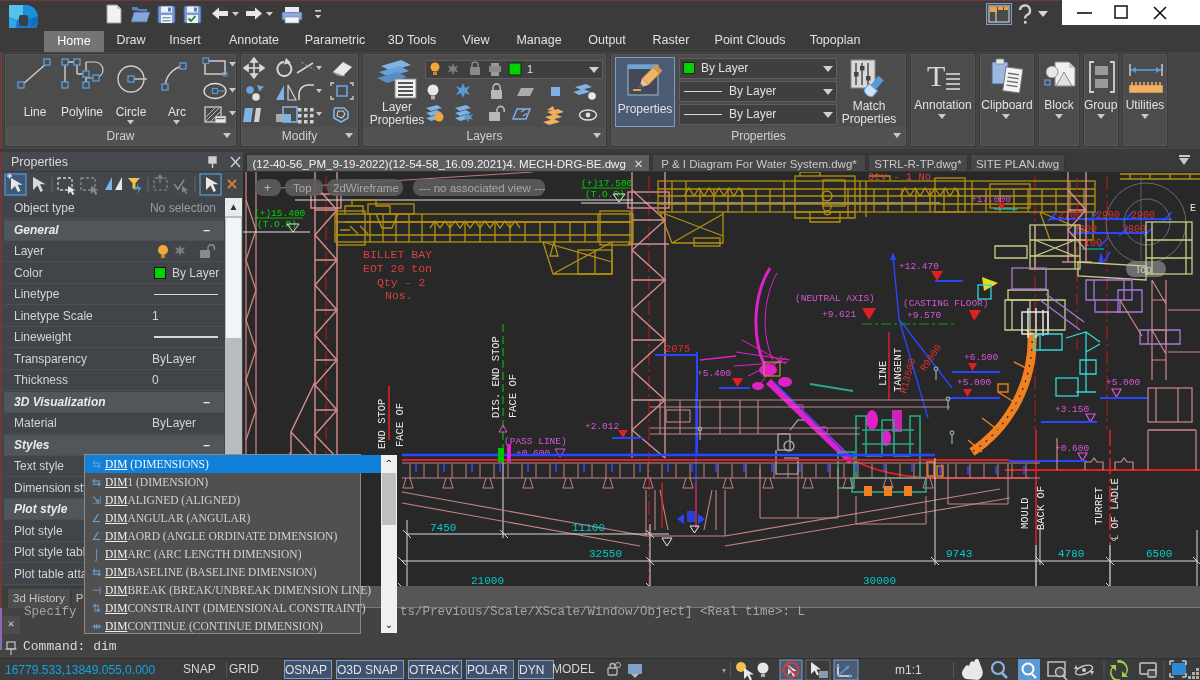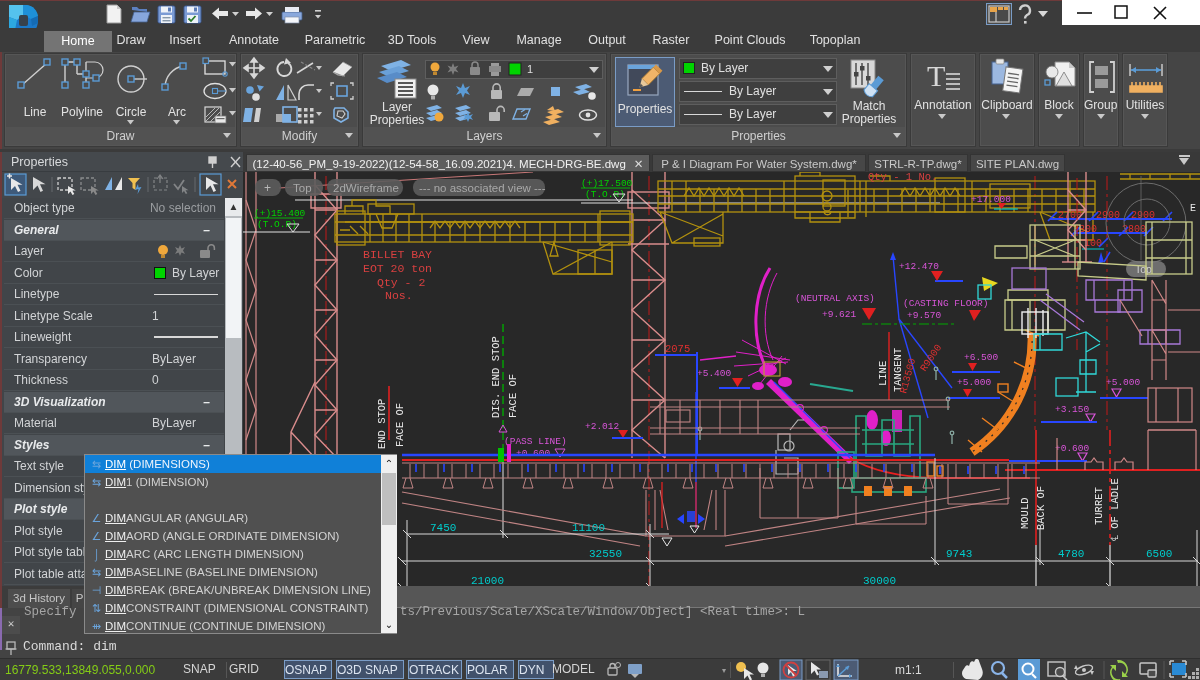--- a/index.html
+++ b/index.html
@@ -34,21 +34,21 @@
 
 #canvas { position:absolute; left:243px; top:172px; width:957px; height:414px; background:#282828; }
 #hscroll { position:absolute; left:243px; top:586px; width:957px; height:22px; background:#565656; border-bottom:1px solid #777; }
 
 #cmdarea { position:absolute; left:0; top:608px; width:1200px; height:50px; background:#434343; font-family:"Liberation Mono", monospace; }
 
 #statusbar { position:absolute; left:0; top:658px; width:1200px; height:22px; background:#3b3b3b; border-top:1px solid #2f2f2f; font-size:12px; color:#d6d6d6; }
 .sbtn { position:absolute; top:1px; height:19px; line-height:19px; }
 .sbox { border:1px solid #7a9cc6; background:#41516b; color:#dce4f0;margin-left:12px; }
 
-#acomp { position:absolute; left:84px; top:454px; width:313px; height:180px; background:#505050; border:1px solid #8a8a8a; font-family:Liberation Sans, sans-serif; font-size:12px; z-index:50; }
+#acomp { position:absolute; left:84px; top:454px; width:277px; height:180px; background:#505050; border:1px solid #8a8a8a; font-family:Liberation Serif, serif; font-size:12px; z-index:50; }
 .acrow { position:absolute; left:0; width:296px; height:18px; line-height:18px; color:#d2d2d2; white-space:nowrap; font-size:11.5px; }
 .acrow b { color:#f0f0f0; text-decoration:underline; font-weight:normal; }
 .acrow.sel { background:#1080d8; color:#eef4fc; }
 .acrow.sel b { color:#fff; }
 .acrow .ic { display:inline-block; width:17px; margin-left:3px; color:#6aa4dc; font-size:11px; text-align:center; }
 </style>
 </head>
 <body>
 <div id="app">
   <div id="titlebar">
@@ -115,21 +115,21 @@
     <div id="winctl">
       <svg width="138" height="25" viewBox="0 0 138 25">
         <line x1="15" y1="13" x2="30" y2="13" stroke="#111" stroke-width="1.6"></line>
         <rect x="53" y="6" width="12" height="12" fill="none" stroke="#111" stroke-width="1.5"></rect>
         <line x1="92" y1="7" x2="104" y2="19" stroke="#111" stroke-width="1.6"></line>
         <line x1="104" y1="7" x2="92" y2="19" stroke="#111" stroke-width="1.6"></line>
       </svg>
     </div>
   </div>
   <div id="ribtabs">
-    <div class="rtab sel" style="left:44px;top:3px;height:21px;line-height:21px;width:68px">Home</div>
+    <div class="rtab sel" style="left:44px;top:3px;height:21px;line-height:21px;width:60px">Home</div>
     <div class="rtab" style="left:109px;width:44px">Draw</div>
     <div class="rtab" style="left:160px;width:50px">Insert</div>
     <div class="rtab" style="left:218px;width:72px">Annotate</div>
     <div class="rtab" style="left:297px;width:76px">Parametric</div>
     <div class="rtab" style="left:380px;width:64px">3D Tools</div>
     <div class="rtab" style="left:452px;width:48px">View</div>
     <div class="rtab" style="left:508px;width:62px">Manage</div>
     <div class="rtab" style="left:578px;width:58px">Output</div>
     <div class="rtab" style="left:644px;width:54px">Raster</div>
     <div class="rtab" style="left:706px;width:88px">Point Clouds</div>
@@ -992,21 +992,21 @@
       <span>Specify c</span><span style="position:absolute;left:376px">ts/Previous/Scale/XScale/Window/Object] &lt;Real time&gt;: L</span>
     </div>
     <svg class="abs" style="left:5px;top:33px" width="12" height="15" viewBox="0 0 12 15">
       <rect x="2" y="1" width="8" height="7" fill="none" stroke="#b8b8b8" stroke-width="1.3"></rect>
       <line x1="0.5" y1="8" x2="11.5" y2="8" stroke="#b8b8b8" stroke-width="1.3"></line>
       <line x1="6" y1="8" x2="6" y2="14" stroke="#b8b8b8" stroke-width="1.3"></line>
     </svg>
     <div class="abs" style="left:23px;top:31px;color:#d9d9d9;font-size:13px">Command: dim</div>
   </div>
   <div id="statusbar">
-    <div class="abs" style="left:5px;top:4px;font-size:12px;color:#84cc16">16779.533,13849.055,0.000</div>
+    <div class="abs" style="left:5px;top:4px;font-size:12px;color:#0ea5e9">16779.533,13849.055,0.000</div>
     <div class="sbtn" style="left:183px;width:40px">SNAP</div>
     <div class="abs" style="left:226px;top:3px;width:1px;height:16px;background:#565656"></div>
     <div class="sbtn" style="left:229px;width:40px">GRID</div>
     <div class="sbtn sbox" style="left:272px;width:48px">OSNAP</div>
     <div class="sbtn sbox" style="left:324px;width:68px">O3D SNAP</div>
     <div class="sbtn sbox" style="left:396px;width:54px">OTRACK</div>
     <div class="sbtn sbox" style="left:454px;width:48px">POLAR</div>
     <div class="sbtn sbox" style="left:506px;width:36px">DYN</div>
     <div class="sbtn" style="left:552px;width:48px">MODEL</div>
     <svg class="abs" style="left:606px;top:2px" width="44" height="18" viewBox="0 0 44 18">
@@ -1068,20 +1068,21 @@
           <rect x="10" y="5" width="3" height="3"></rect>
           <rect x="2" y="9" width="3" height="3"></rect>
           <rect x="6" y="9" width="3" height="3"></rect>
           <rect x="10" y="9" width="3" height="3"></rect>
         </g>
     </svg>
   </div>
   <div id="acomp">
     <div class="acrow sel" style="top:0"><span class="ic">⇆</span><b>DIM</b> (DIMENSIONS)</div>
     <div class="acrow" style="top:18px"><span class="ic">⇆</span><b>DIM</b>1 (DIMENSION)</div>
+    <div class="acrow" style="top:36px"><span class="ic">⇲</span><b>DIM</b>ALIGNED (ALIGNED)</div>
     <div class="acrow" style="top:72px"><span class="ic">∠</span><b>DIM</b>AORD (ANGLE ORDINATE DIMENSION)</div>
     <div class="acrow" style="top:54px"><span class="ic">∠</span><b>DIM</b>ANGULAR (ANGULAR)</div>
     <div class="acrow" style="top:90px"><span class="ic">⌡</span><b>DIM</b>ARC (ARC LENGTH DIMENSION)</div>
     <div class="acrow" style="top:108px"><span class="ic">⇆</span><b>DIM</b>BASELINE (BASELINE DIMENSION)</div>
     <div class="acrow" style="top:126px"><span class="ic">⊣</span><b>DIM</b>BREAK (BREAK/UNBREAK DIMENSION LINE)</div>
     <div class="acrow" style="top:144px"><span class="ic">⇅</span><b>DIM</b>CONSTRAINT (DIMENSIONAL CONSTRAINT)</div>
     <div class="acrow" style="top:162px"><span class="ic">⇻</span><b>DIM</b>CONTINUE (CONTINUE DIMENSION)</div>
     <div class="abs" style="left:296px;top:0;width:16px;height:178px;background:#f0f0f0">
       <div class="abs" style="left:0;top:0;width:16px;height:17px;background:#f0f0f0;color:#111;text-align:center;font-size:10px;line-height:17px">⌃</div>
       <div class="abs" style="left:1px;top:18px;width:14px;height:52px;background:#bfbfbf"></div>

